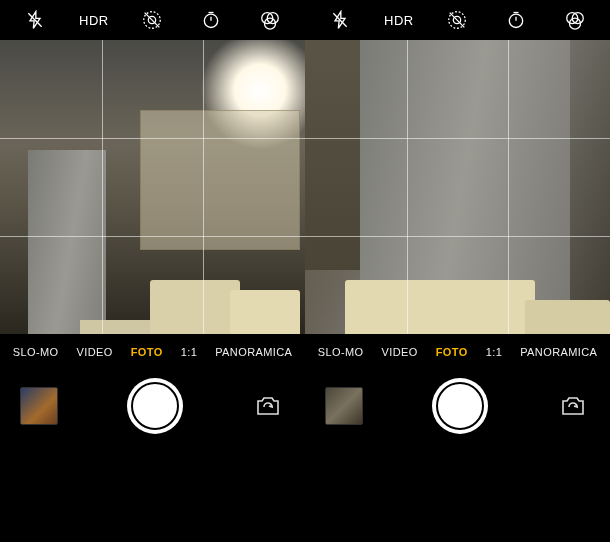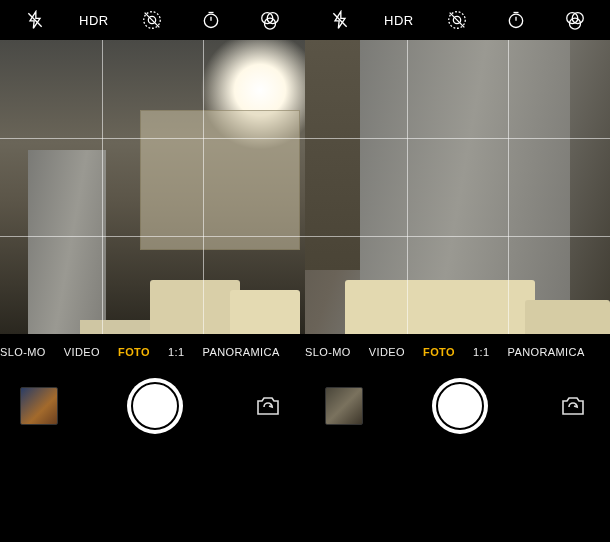--- a/index.html
+++ b/index.html
@@ -59,21 +59,21 @@
     background: rgba(255,255,255,0.55);
   }
   .grid-v { top:0; bottom:0; width:1px; }
   .grid-h { left:0; right:0; height:1px; }
 
   .mode-bar {
     height: 36px;
     background: #000;
     display: flex;
     align-items: center;
-    justify-content: flex-start;
+    justify-content: center;
     gap: 18px;
     overflow: hidden;
   }
   .mode {
     font-size: 11px;
     letter-spacing: 0.4px;
     color: #eee;
     white-space: nowrap;
   }
   .mode.active { color: #f7b500; font-weight: 700; }

